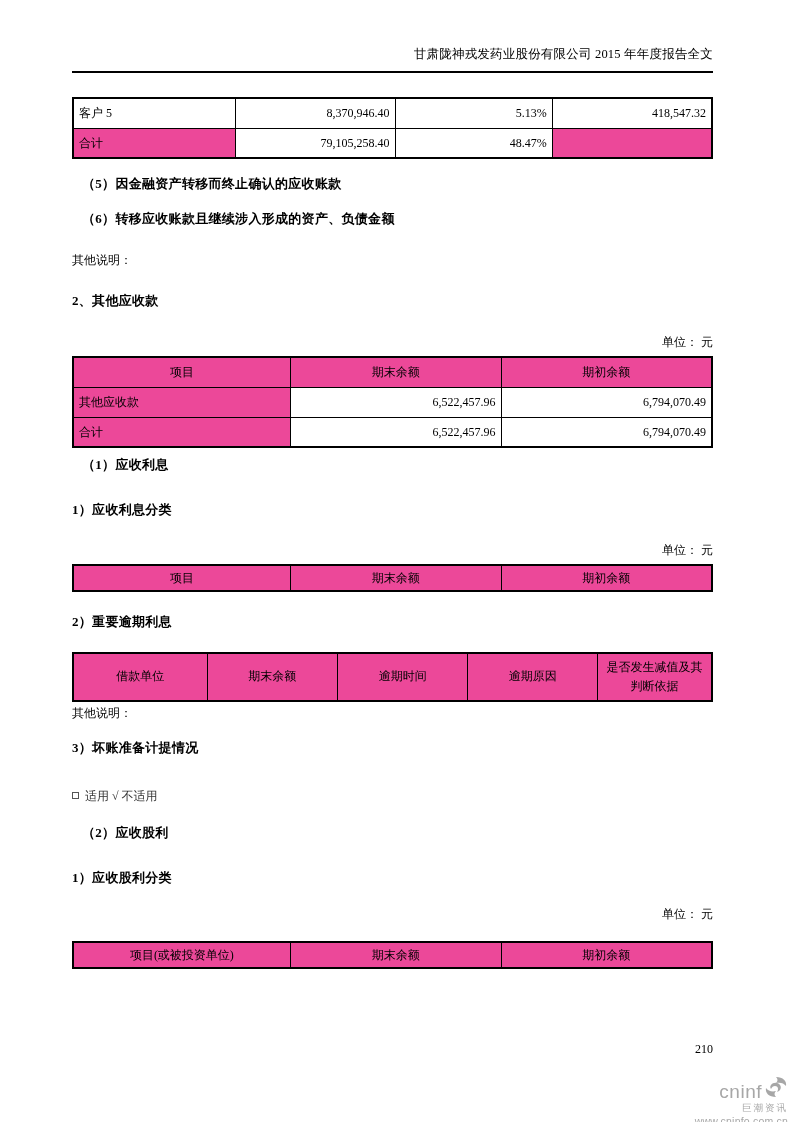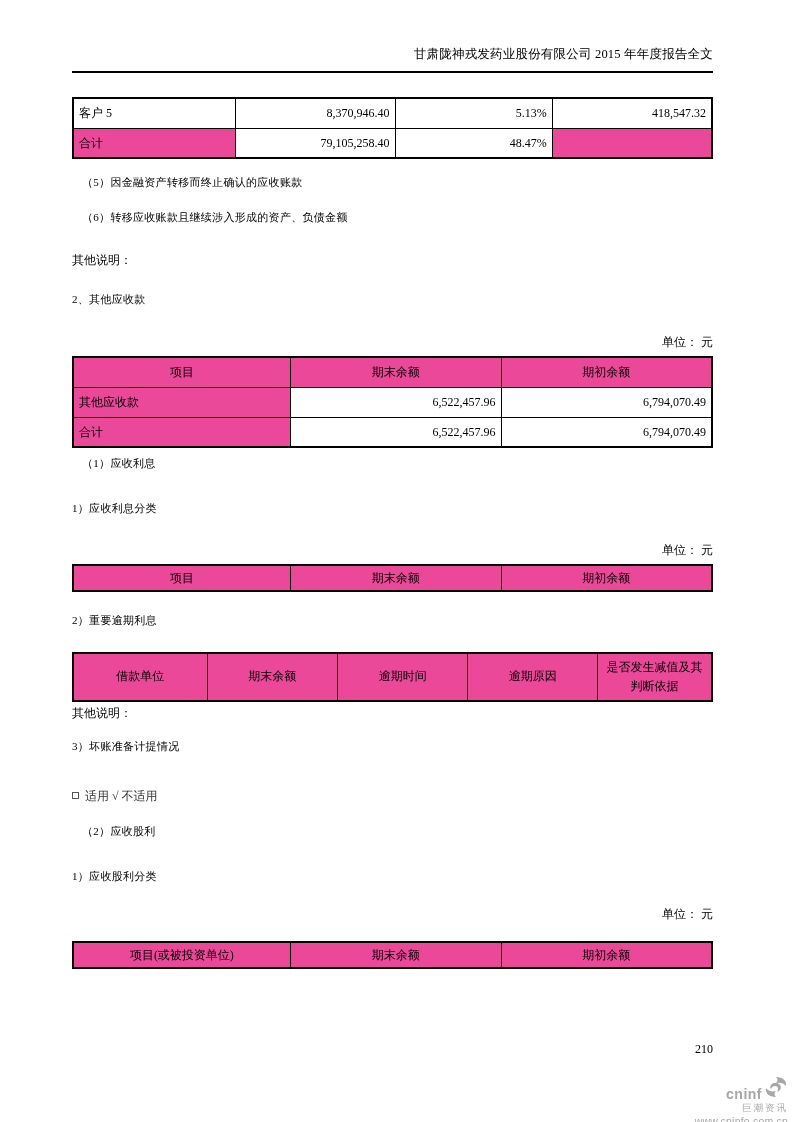--- a/index.html
+++ b/index.html
@@ -43,22 +43,22 @@
     vertical-align: middle;
     overflow: hidden;
     line-height: 1.5;
   }
   .gray { background: #ec4899; }
   .num { text-align: right; }
   .ctr { text-align: center; }
   .lft { text-align: left; }
 
   .h-bold {
-    font-weight: normal;
-    font-size: 11px;
+    font-weight: bold;
+    font-size: 13px;
     letter-spacing: 0.3px;
   }
   .h-indent { padding-left: 10px; }
   .body-text { font-size: 12px; }
   .unit-label {
     font-size: 12px;
     text-align: right;
   }
   .applicable-line { font-size: 12px; color: #333; }
   .applicable-line .box-glyph {
@@ -84,22 +84,22 @@
     font-family: "Liberation Sans", "DejaVu Sans", sans-serif;
     line-height: 1;
   }
   .cninfo-logo .brand-row {
     display: flex;
     align-items: flex-end;
     justify-content: flex-end;
     gap: 2px;
   }
   .cninfo-logo .brand-text {
-    font-size: 14px;
-    font-weight: bold;
+    font-size: 19px;
+    font-weight: normal;
     letter-spacing: 0.5px;
   }
   .cninfo-logo .brand-cn {
     font-size: 9.5px;
     margin-top: 2px;
     letter-spacing: 2px;
   }
   .cninfo-logo .brand-url {
     font-size: 10.5px;
     margin-top: 3px;

